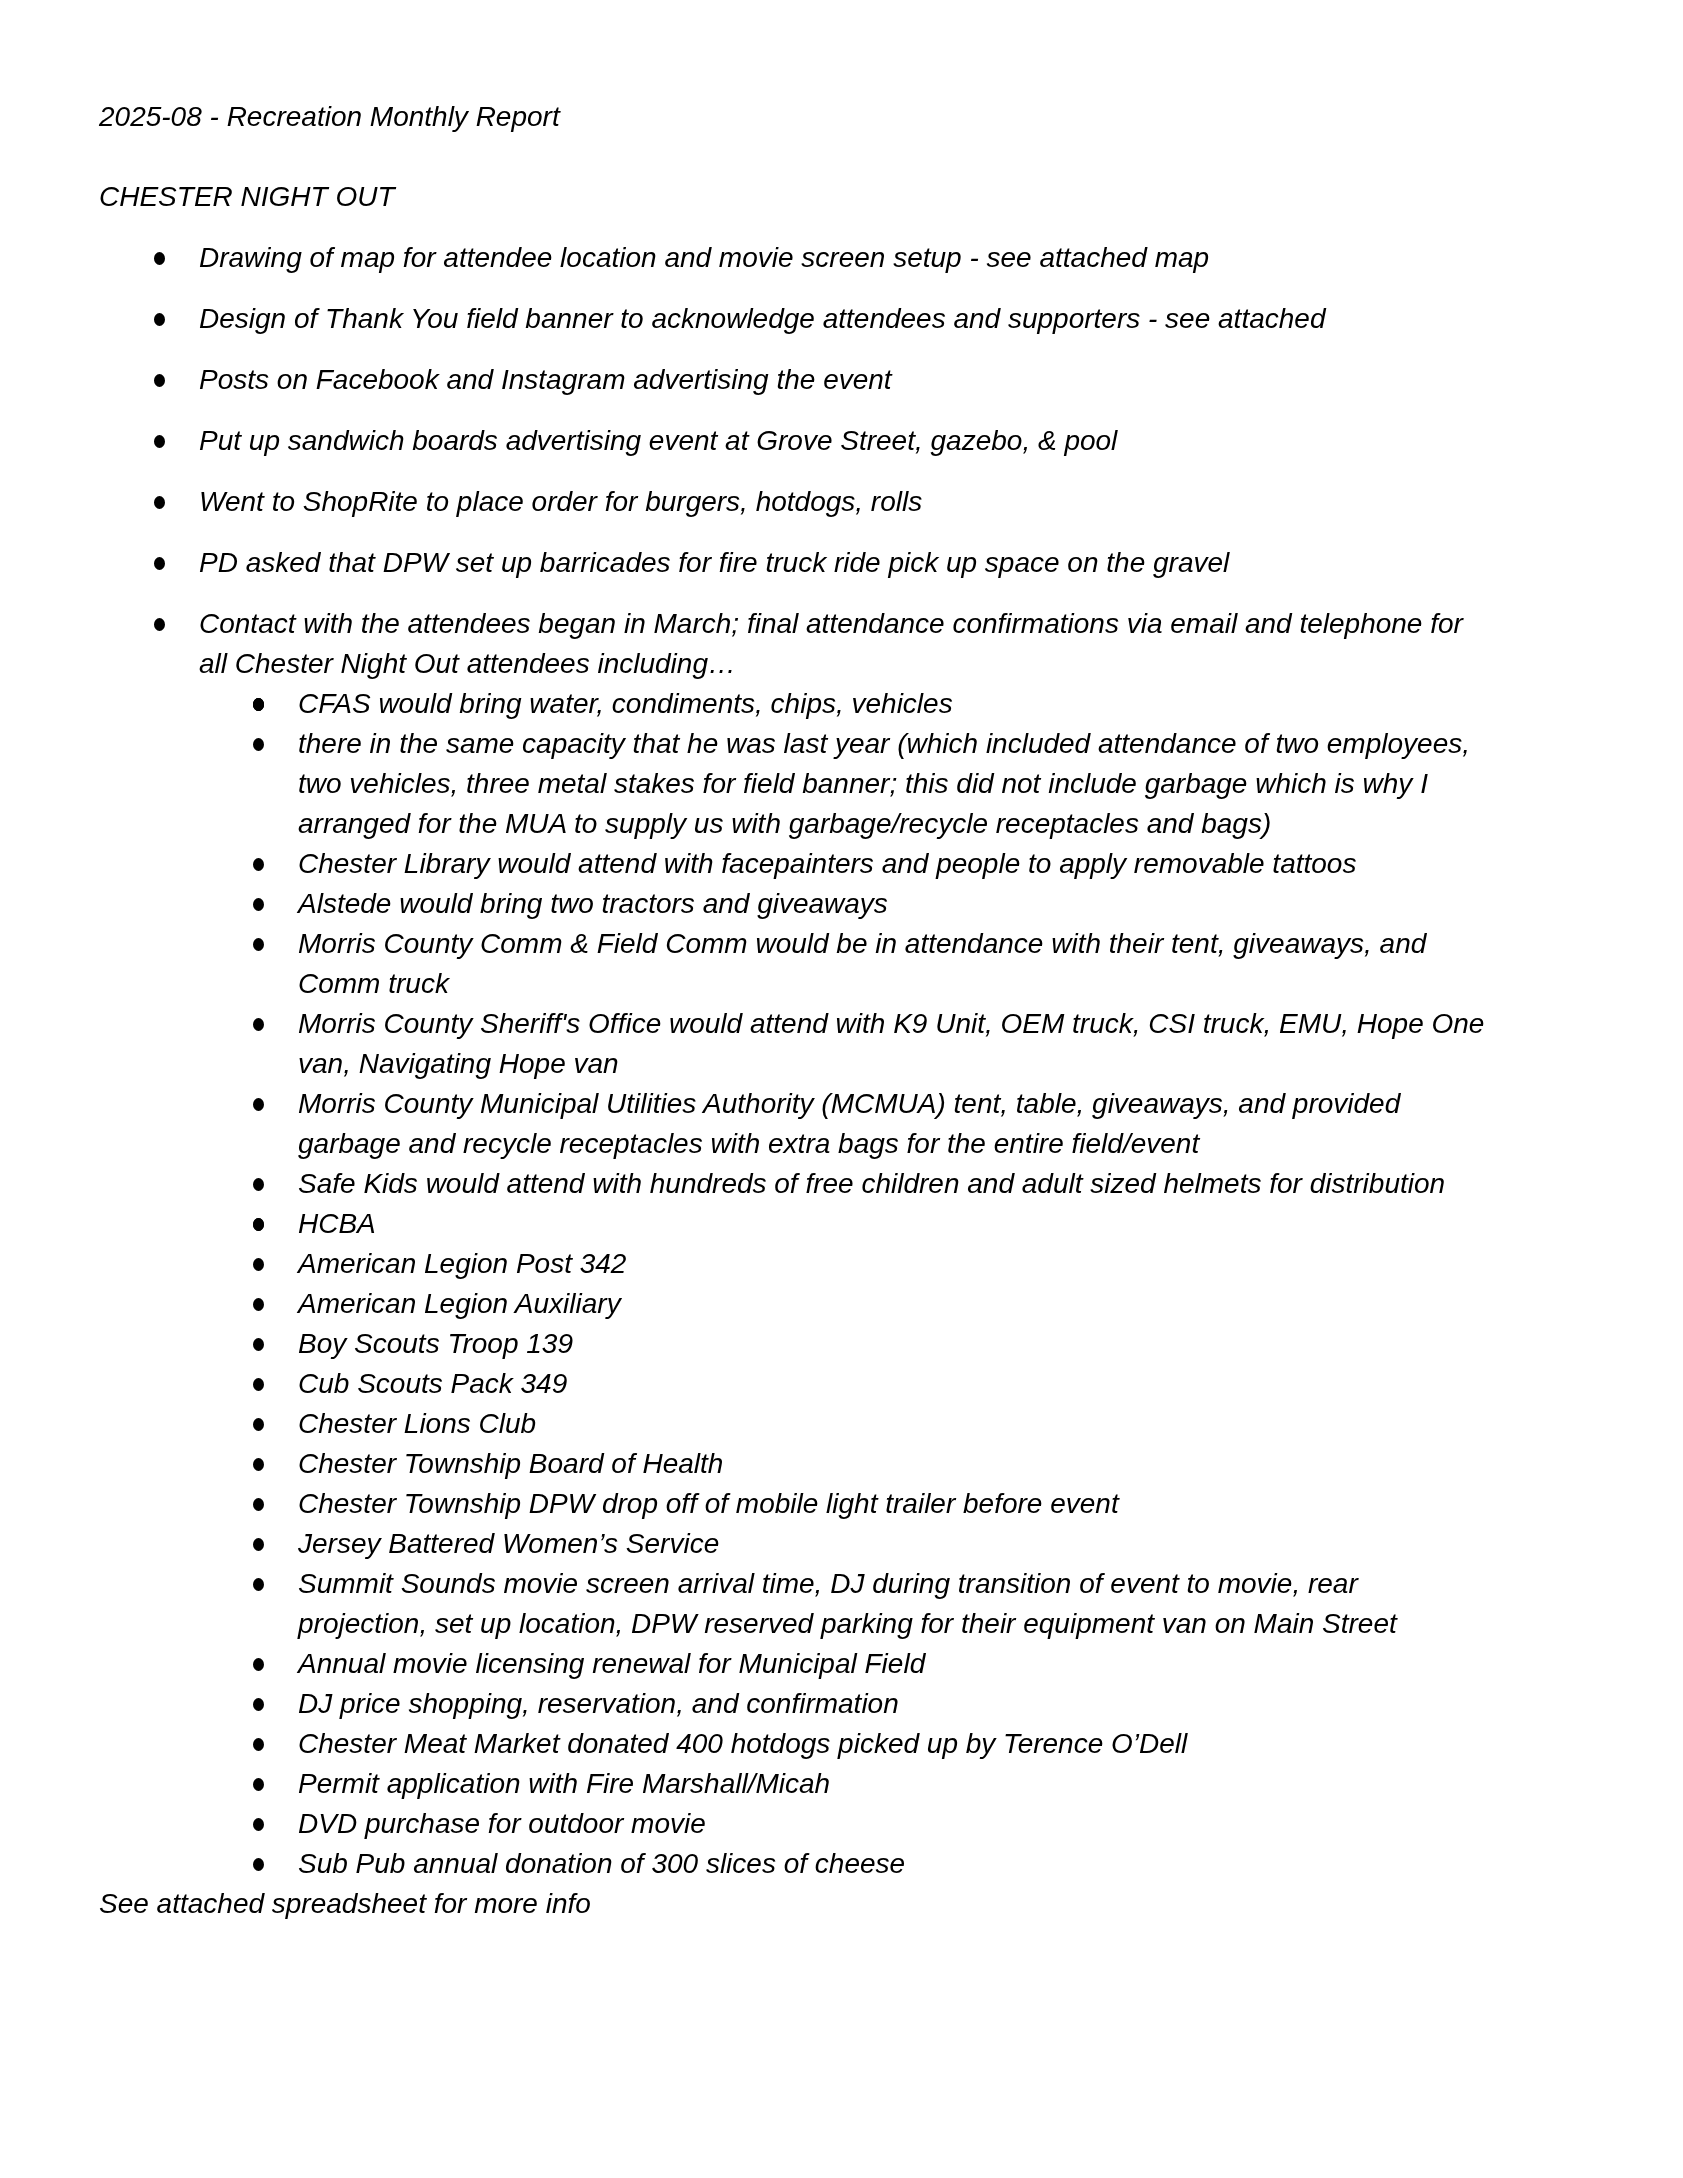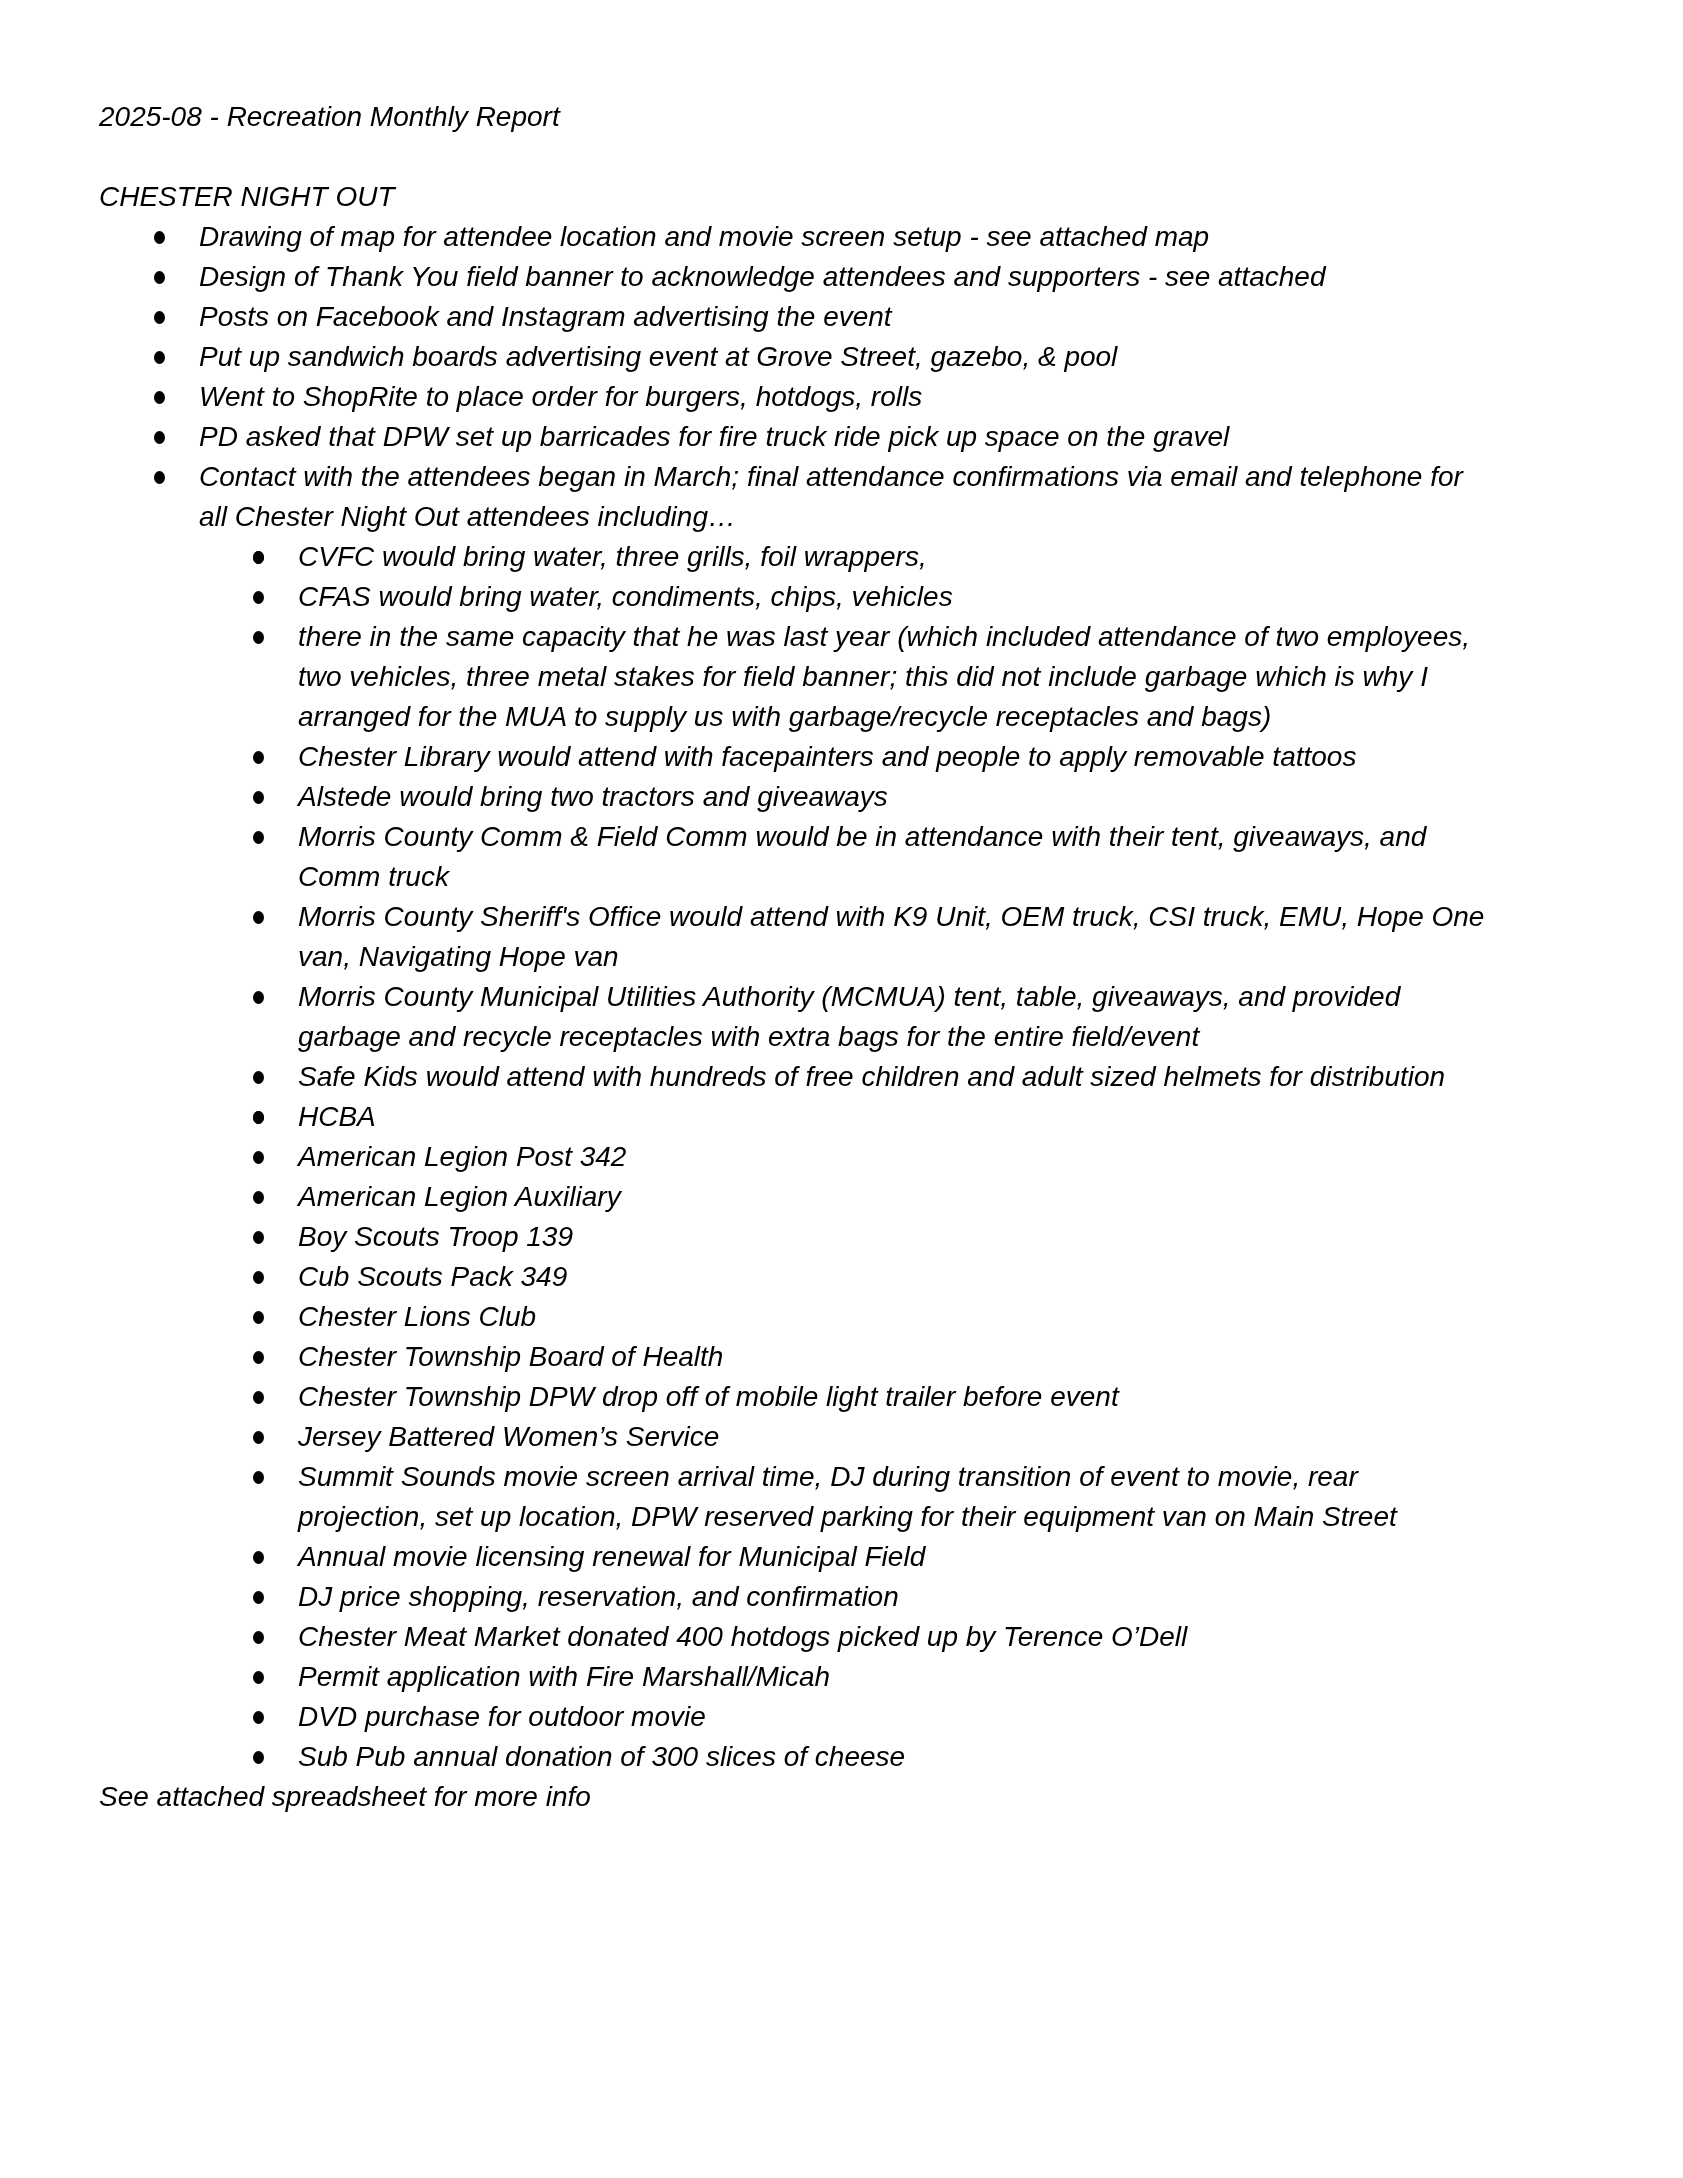--- a/index.html
+++ b/index.html
@@ -36,21 +36,21 @@
     ul.lvl {
       list-style: none;
       margin: 0;
       padding: 0;
     }
     ul.lvl > li {
       position: relative;
       margin: 0;
       padding: 0;
     }
-    ul.lvl1 > li { padding-left: 100px; }
+    ul.lvl1 > li { padding-left: 100px; margin-top: 21px; }
     ul.lvl2 > li { padding-left: 199px; }
     .bullet {
       position: absolute;
       top: 14px;
       width: 11px;
       height: 13px;
       border-radius: 50%;
       background: #000000;
     }
     ul.lvl1 > li > .bullet { left: 55px; }
@@ -96,21 +96,20 @@
       <span class="txt line">all Chester Night Out attendees including…</span>
       </li>
   </ul>
 
   <ul class="lvl lvl2">
     <li>
         <span class="bullet"></span>
       </li>
     <li>
         <span class="bullet"></span>
-      <span class="txt line">CVFC would bring water, three grills, foil wrappers,</span>
       </li>
     <li>
         <span class="bullet"></span>
       <span class="txt line">CFAS would bring water, condiments, chips, vehicles</span>
       </li>
     <li>
         <span class="bullet"></span>
       <span class="txt line">there in the same capacity that he was last year (which included attendance of two employees,</span>
       <span class="txt line">two vehicles, three metal stakes for field banner; this did not include garbage which is why I</span>
       <span class="txt line">arranged for the MUA to supply us with garbage/recycle receptacles and bags)</span>

